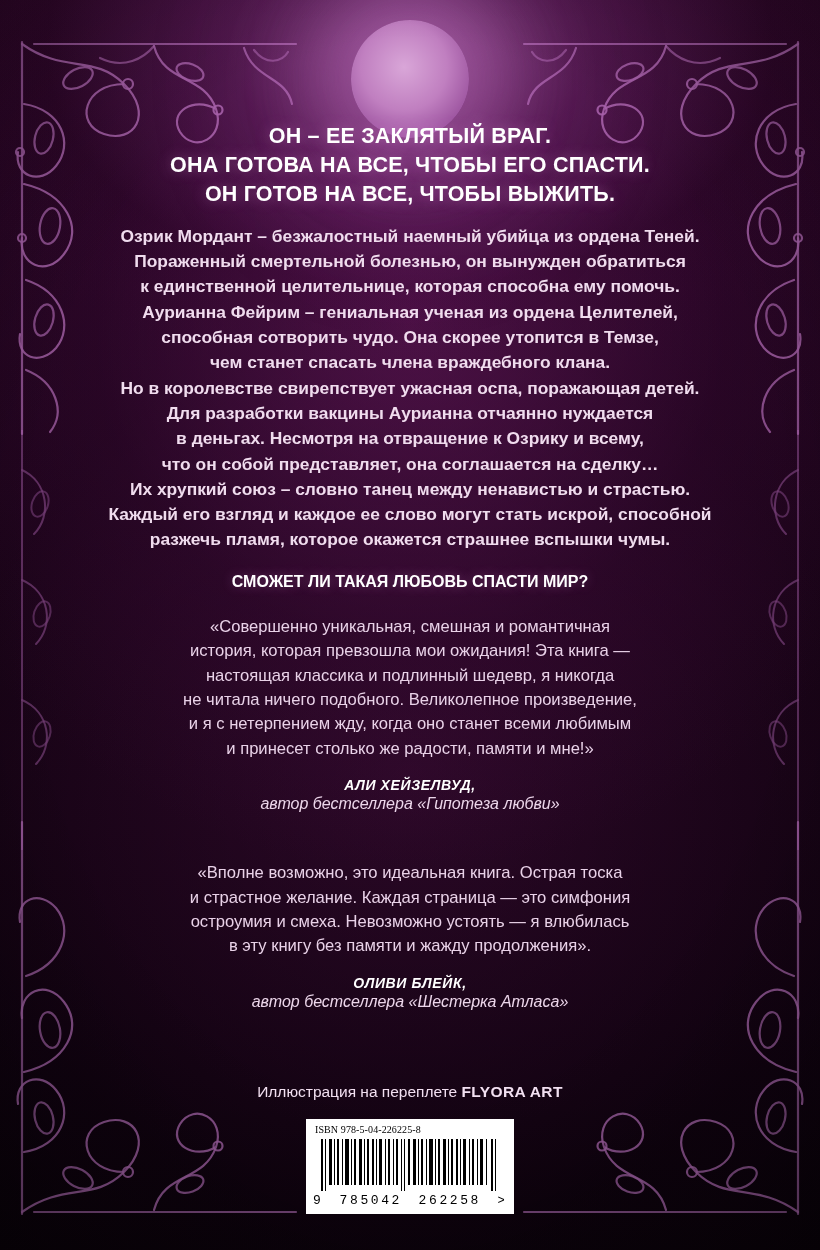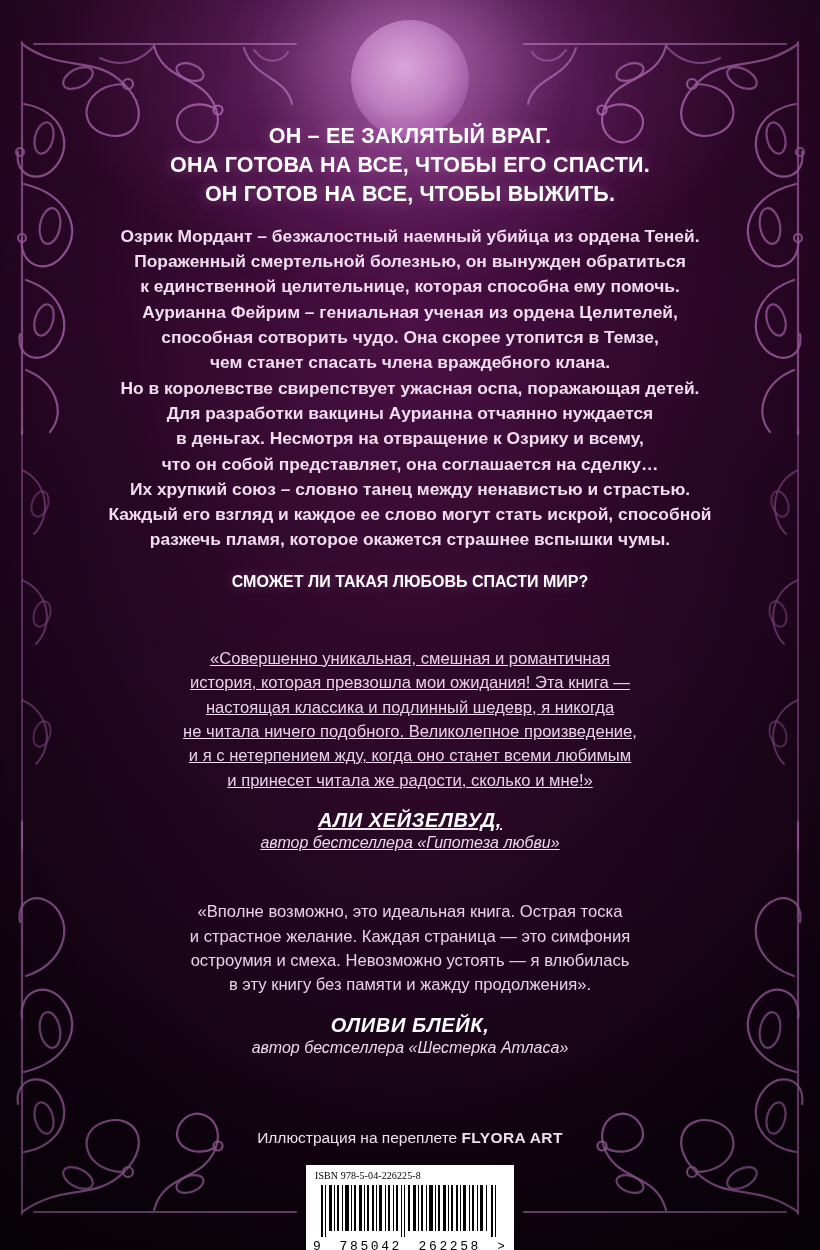--- a/index.html
+++ b/index.html
@@ -108,35 +108,35 @@
   .question {
     margin: 20px auto 0;
     width: 700px;
     font-weight: bold;
     font-size: 16px;
     color: #ffffff;
     text-shadow: 0 0 12px rgba(255,170,245,0.3);
   }
 
   .quote-block { margin: 0 auto; width: 620px; }
-  .quote-1 { margin-top: 56px; text-decoration: underline; }
+  .quote-1 { margin-top: 24px; }
   .quote-2 { margin-top: 48px; }
 
   .quote-text {
     font-size: 16.6px;
     line-height: 1.47;
     color: #e9d2e8;
   }
   .quote-text div { white-space: nowrap; }
 
   .quote-author {
     margin-top: 16px;
     font-style: italic;
     font-weight: bold;
-    font-size: 20px;
+    font-size: 14px;
     letter-spacing: 0.6px;
     color: #ffffff;
   }
   .quote-source {
     margin-top: 2px;
     font-style: italic;
     font-size: 16px;
     color: #ecd6ea;
   }
 
@@ -324,21 +324,21 @@
 
     <div class="question">СМОЖЕТ ЛИ ТАКАЯ ЛЮБОВЬ СПАСТИ МИР?</div>
 
     <div class="quote-block quote-1">
       <div class="quote-text">
         <div>«Совершенно уникальная, смешная и романтичная</div>
         <div>история, которая превзошла мои ожидания! Эта книга —</div>
         <div>настоящая классика и подлинный шедевр, я никогда</div>
         <div>не читала ничего подобного. Великолепное произведение,</div>
         <div>и я с нетерпением жду, когда оно станет всеми любимым</div>
-        <div>и принесет читала же радости, сколько и мне!»</div>
+        <div>и принесет столько же радости, памяти и мне!»</div>
       </div>
       <div class="quote-author">АЛИ ХЕЙЗЕЛВУД,</div>
       <div class="quote-source">автор бестселлера «Гипотеза любви»</div>
     </div>
 
     <div class="quote-block quote-2">
       <div class="quote-text">
         <div>«Вполне возможно, это идеальная книга. Острая тоска</div>
         <div>и страстное желание. Каждая страница — это симфония</div>
         <div>остроумия и смеха. Невозможно устоять — я влюбилась</div>

